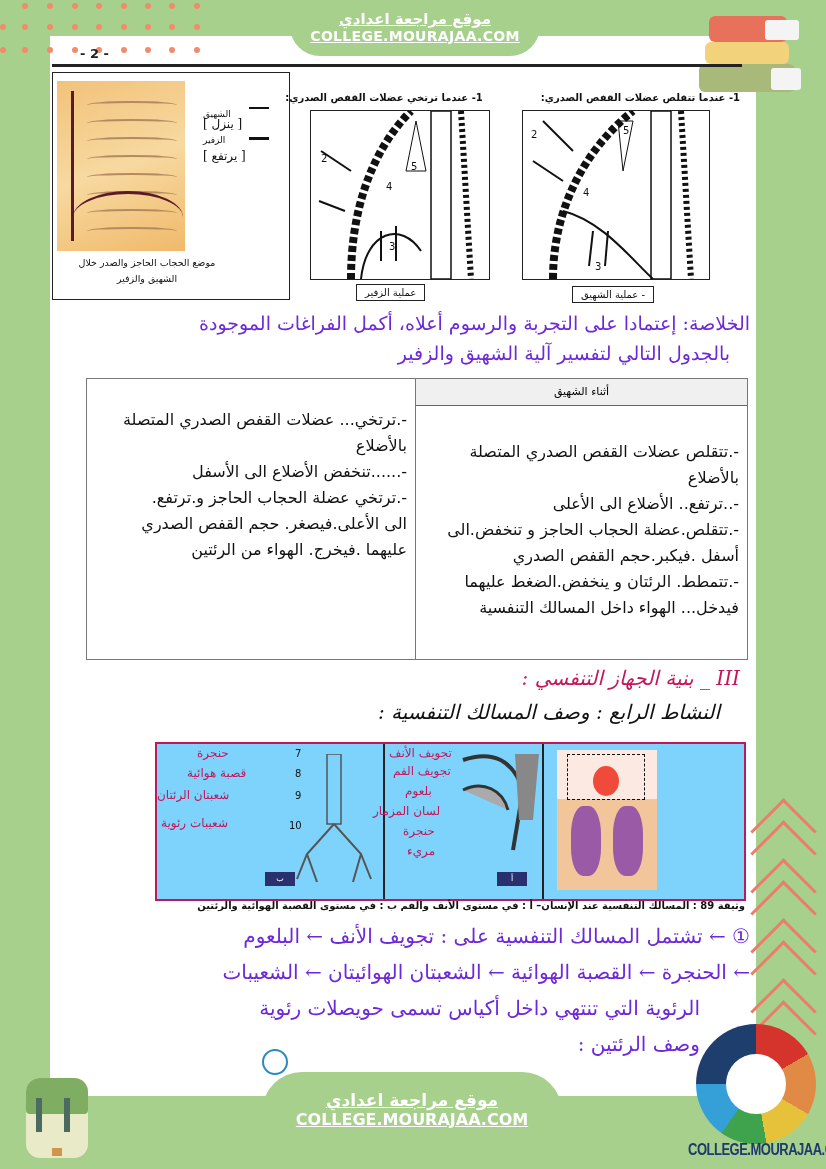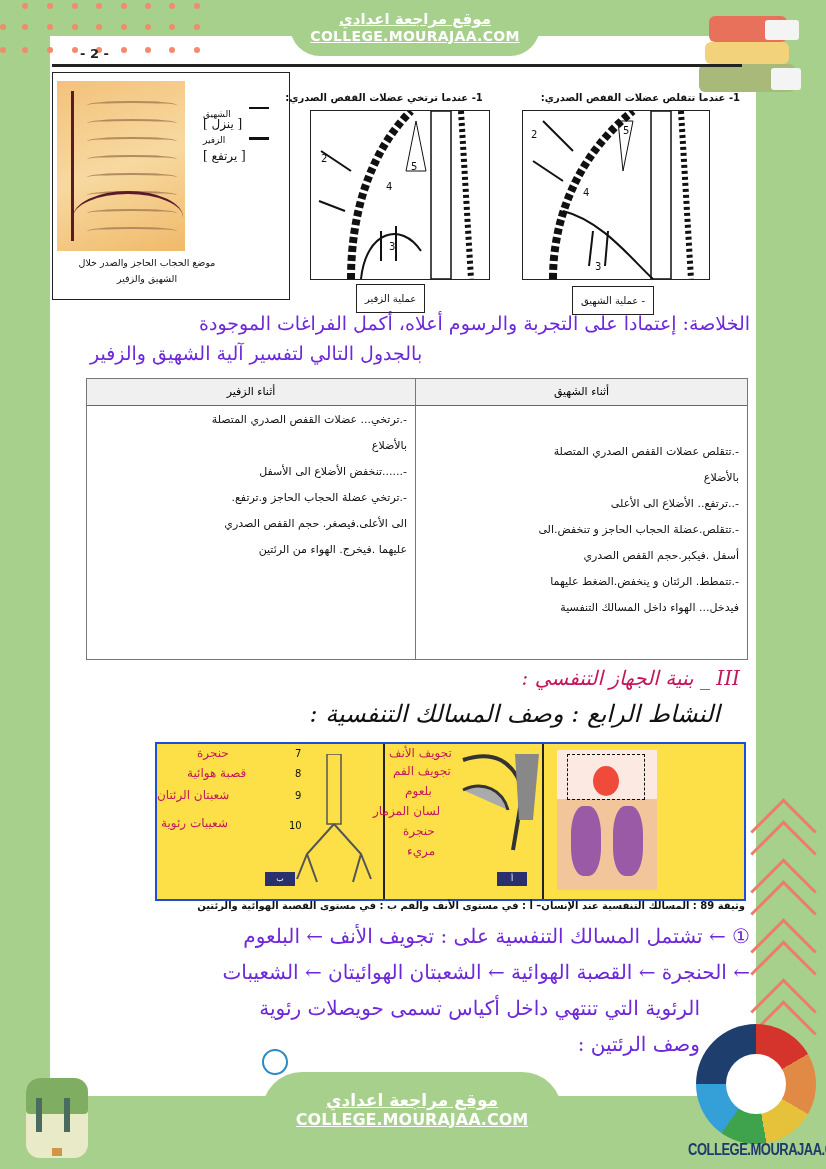--- a/index.html
+++ b/index.html
@@ -17,28 +17,28 @@
   .pageno { position:absolute; left:80px; top:46px; font-size:13px; color:#222; font-weight:bold; }
   .topline { position:absolute; left:52px; top:64px; width:690px; height:3px; background:#222; }
   .fig-box { position:absolute; border:1.5px solid #222; background:#fff; }
   .fig-ribcage { left:52px; top:72px; width:236px; height:226px; }
   .ribimg { position:absolute; left:4px; top:8px; width:128px; height:170px; background:linear-gradient(160deg,#f2c27a,#f7d9a0 50%,#f0b96a); }
   .rib { position:absolute; left:30px; height:6px; border-radius:50%; border-top:2px solid #b48a60; width:90px; }
   .ribcap { position:absolute; left:4px; top:182px; width:180px; font-size:9.5px; text-align:center; direction:rtl; color:#111; line-height:16px; }
   .riblabel { position:absolute; left:150px; font-size:9px; direction:rtl; color:#111; }
   .diagram { position:absolute; border:1.5px solid #222; background:#fff; overflow:hidden; }
   .diag-title { position:absolute; font-size:10px; font-weight:bold; direction:rtl; color:#111; }
-  .diag-cap { position:absolute; border:1.5px solid #222; font-size:10px; padding:8px 8px; direction:rtl; background:#fff; color:#111; }
+  .diag-cap { position:absolute; border:1.5px solid #222; font-size:10px; padding:2px 8px; direction:rtl; background:#fff; color:#111; }
   .handwrite { position:absolute; direction:rtl; font-family:"DejaVu Serif", serif; color:#6d28d9; }
   .tbl { position:absolute; left:86px; top:378px; width:660px; height:280px; border:1px solid #777; }
   .tbl .hdr { position:absolute; top:0; height:26px; background:#f0f0f0; border-bottom:1.5px solid #666; font-size:11px; text-align:center; line-height:26px; direction:rtl; }
-  .tbl .col { position:absolute; top:28px; bottom:6px; direction:rtl; font-size:11px; line-height:26px; padding:0 8px; box-sizing:border-box; color:#111; }
+  .tbl .col { position:absolute; top:28px; bottom:6px; direction:rtl; font-size:16px; line-height:26px; padding:0 8px; box-sizing:border-box; color:#111; }
   .tbl .divider { position:absolute; left:328px; top:0; bottom:0; width:1px; background:#777; }
   .section-title { position:absolute; direction:rtl; font-family:"DejaVu Serif", serif;font-style:italic; }
-  .fig2 { position:absolute; left:155px; top:742px; width:587px; height:155px; border:2px solid #1d4ed8; background:#fde047; }
+  .fig2 { position:absolute; left:155px; top:742px; width:587px; height:155px; border:2px solid #be185d; background:#7dd3fc; }
   .fig2 .sep { position:absolute; top:0; bottom:0; width:2px; background:#222; }
   .lbl { position:absolute; font-size:12px; color:#c2185b; direction:rtl; font-family:"DejaVu Serif", serif; }
   .num { position:absolute; font-size:10px; color:#111; }
   .badge { position:absolute; width:30px; height:14px; background:#2a2f6e; color:#fff; font-size:8px; text-align:center; line-height:14px; }
   .caption2 { position:absolute; left:155px; top:900px; width:590px; font-size:10px; font-weight:bold; direction:rtl; color:#111; }
   .chev { position:absolute; width:44px; height:44px; border-left:3px solid #ec7d6a; border-top:3px solid #ec7d6a; transform:rotate(45deg); }
   .wheel { position:absolute; left:696px; top:1024px; width:120px; height:120px; border-radius:50%;
     background:conic-gradient(#d4342c 0 60deg,#e08a45 60deg 120deg,#e6c13a 120deg 170deg,#3fa34d 170deg 215deg,#35a0d8 215deg 270deg,#1e3e6e 270deg 360deg); }
   .wheel .hole { position:absolute; left:30px; top:30px; width:60px; height:60px; border-radius:50%; background:#fff; }
   .wheel-label { position:absolute; left:688px; top:1142px; font-size:13px; font-weight:bold; color:#1d3a6b; font-family:"Liberation Sans", sans-serif; letter-spacing:-0.5px; transform:scaleY(1.2); }
@@ -156,24 +156,23 @@
     <polygon points="95,10 110,10 100,60" fill="none" stroke="#111"></polygon>
   </svg>
   <span class="num" style="left:8px;top:18px">2</span>
   <span class="num" style="left:100px;top:14px">5</span>
   <span class="num" style="left:60px;top:76px">4</span>
   <span class="num" style="left:72px;top:150px">3</span>
 </div>
 <div class="diag-cap" style="left:572px;top:286px">- عملية الشهيق</div>
 
 <div class="handwrite" style="left:90px;top:312px;width:660px;font-size:19px;text-align:right">الخلاصة: إعتمادا على التجربة والرسوم أعلاه، أكمل الفراغات الموجودة</div>
-<div class="handwrite" style="left:90px;top:342px;width:640px;font-size:19px;text-align:left">بالجدول التالي لتفسير آلية الشهيق والزفير</div>
+<div class="handwrite" style="left:90px;top:342px;width:640px;font-size:19px;text-align:right">بالجدول التالي لتفسير آلية الشهيق والزفير</div>
 
 <div class="tbl">
-  <div class="hdr" style="left:0;width:328px">أثناء الزفير</div>
   <div class="hdr" style="left:329px;width:331px">أثناء الشهيق</div>
   <div class="divider"></div>
   <div class="col" style="left:0;width:328px">
     <div>-.ترتخي... عضلات القفص الصدري المتصلة</div>
     <div>بالأضلاع</div>
     <div>-......تنخفض الأضلاع الى الأسفل</div>
     <div>-.ترتخي عضلة الحجاب الحاجز و.ترتفع.</div>
     <div>الى الأعلى.فيصغر. حجم القفص الصدري</div>
     <div>عليهما .فيخرج. الهواء من الرئتين</div>
   </div>
@@ -182,21 +181,21 @@
     <div>بالأضلاع</div>
     <div>-..ترتفع.. الأضلاع الى الأعلى</div>
     <div>-.تتقلص.عضلة الحجاب الحاجز و تنخفض.الى</div>
     <div>أسفل .فيكبر.حجم القفص الصدري</div>
     <div>-.تتمطط. الرئتان و ينخفض.الضغط عليهما</div>
     <div>فيدخل... الهواء داخل المسالك التنفسية</div>
   </div>
 </div>
 
 <div class="section-title" style="left:240px;top:666px;width:500px;text-align:right;font-size:20px;color:#c2185b">III _ بنية الجهاز التنفسي :</div>
-<div class="section-title" style="left:200px;top:700px;width:520px;text-align:right;font-size:24px;color:#111">النشاط الرابع : وصف المسالك التنفسية :</div>
+<div class="section-title" style="left:200px;top:700px;width:520px;text-align:right;font-size:20px;color:#111">النشاط الرابع : وصف المسالك التنفسية :</div>
 
 <div class="fig2">
   <div class="sep" style="left:226px"></div>
   <div class="sep" style="left:385px"></div>
 
   <svg style="position:absolute;left:130px;top:10px" width="96" height="130">
     <rect x="40" y="0" width="14" height="70" fill="none" stroke="#555" stroke-width="1.5"></rect>
     <path d="M47 70 L20 100 L10 125 M20 100 L30 128 M47 70 L74 100 L84 125 M74 100 L66 128" stroke="#555" stroke-width="2" fill="none"></path>
   </svg>
   <span class="lbl" style="left:40px;top:2px">حنجرة</span>

